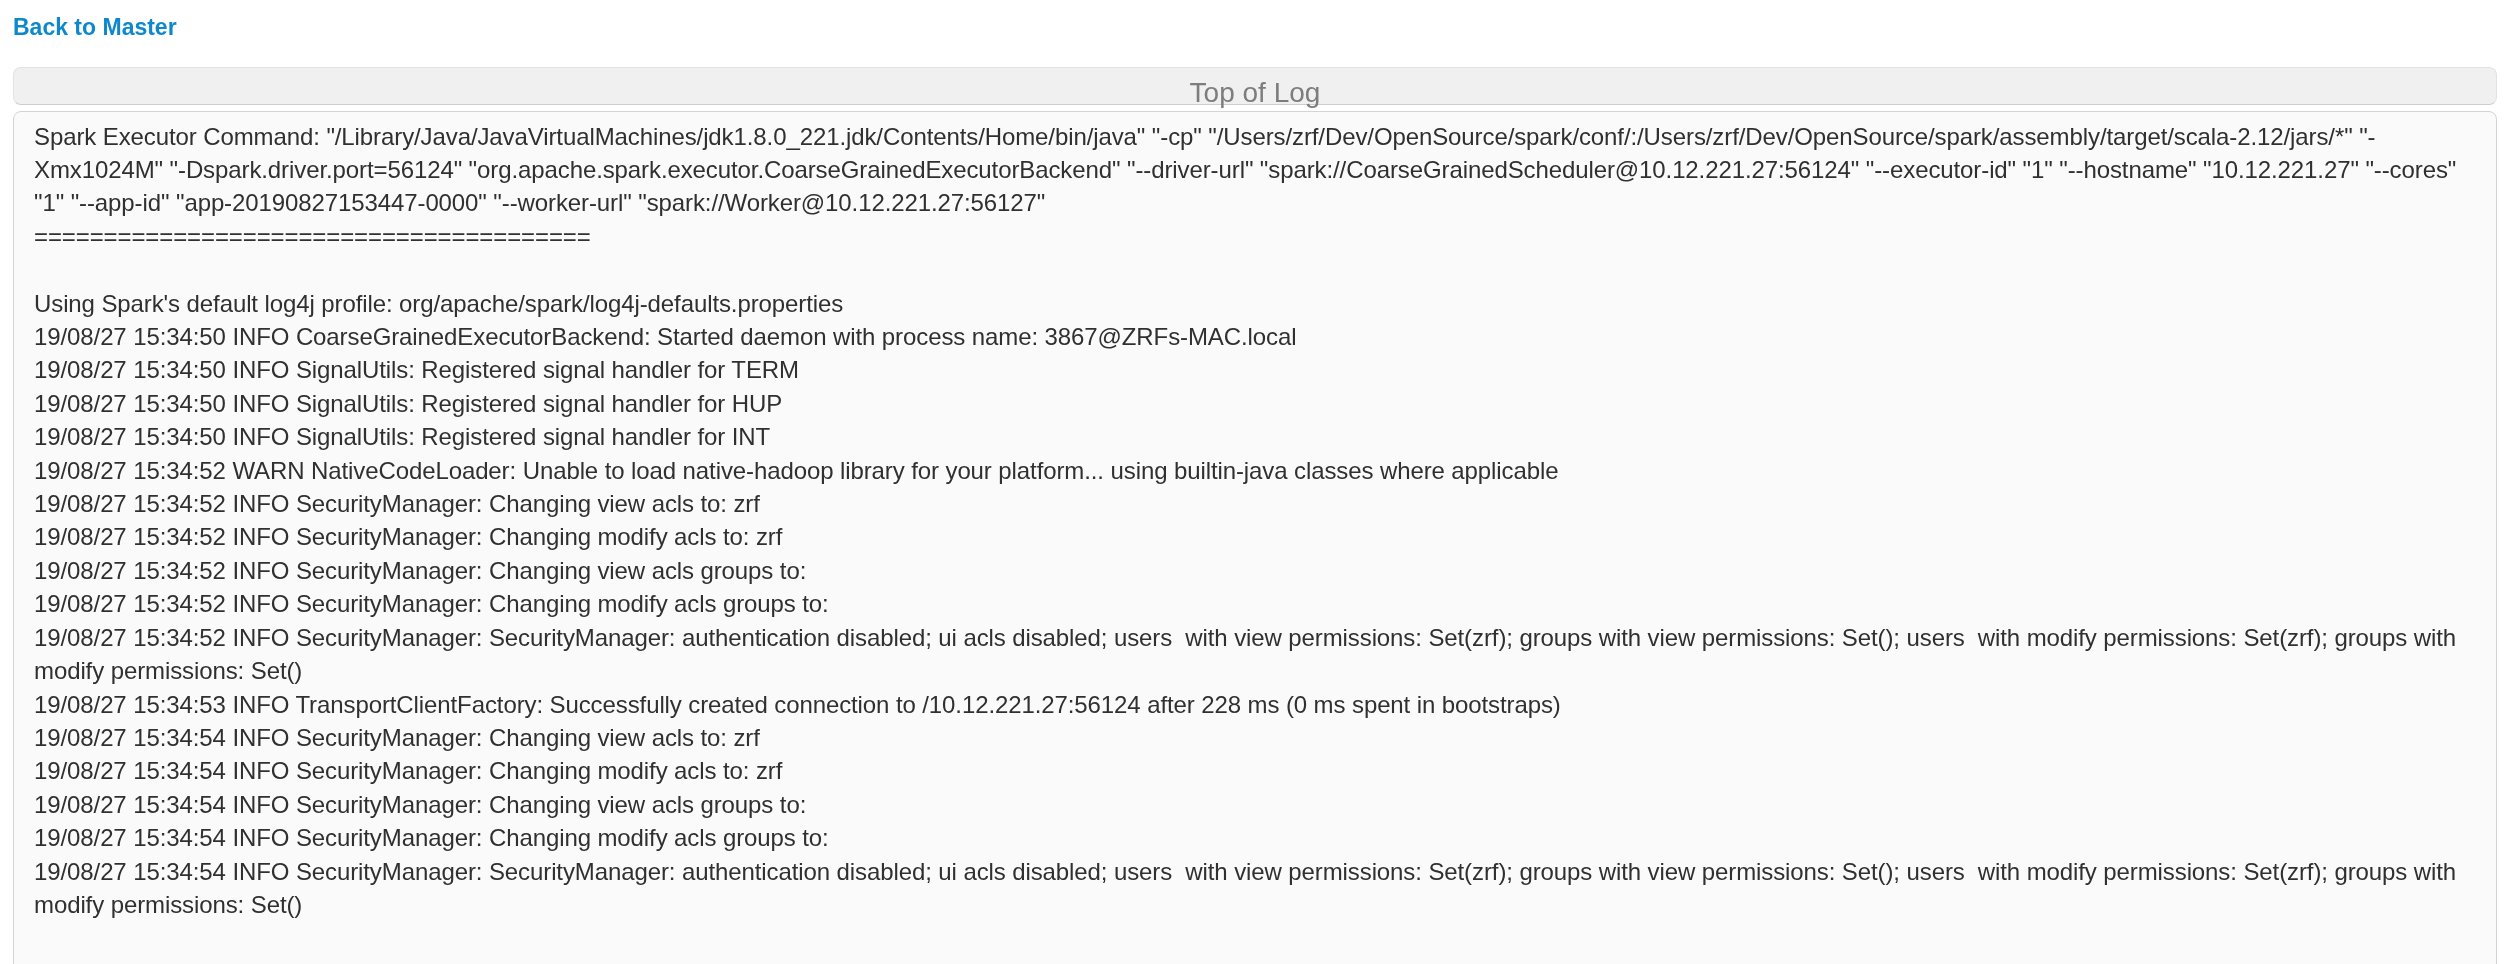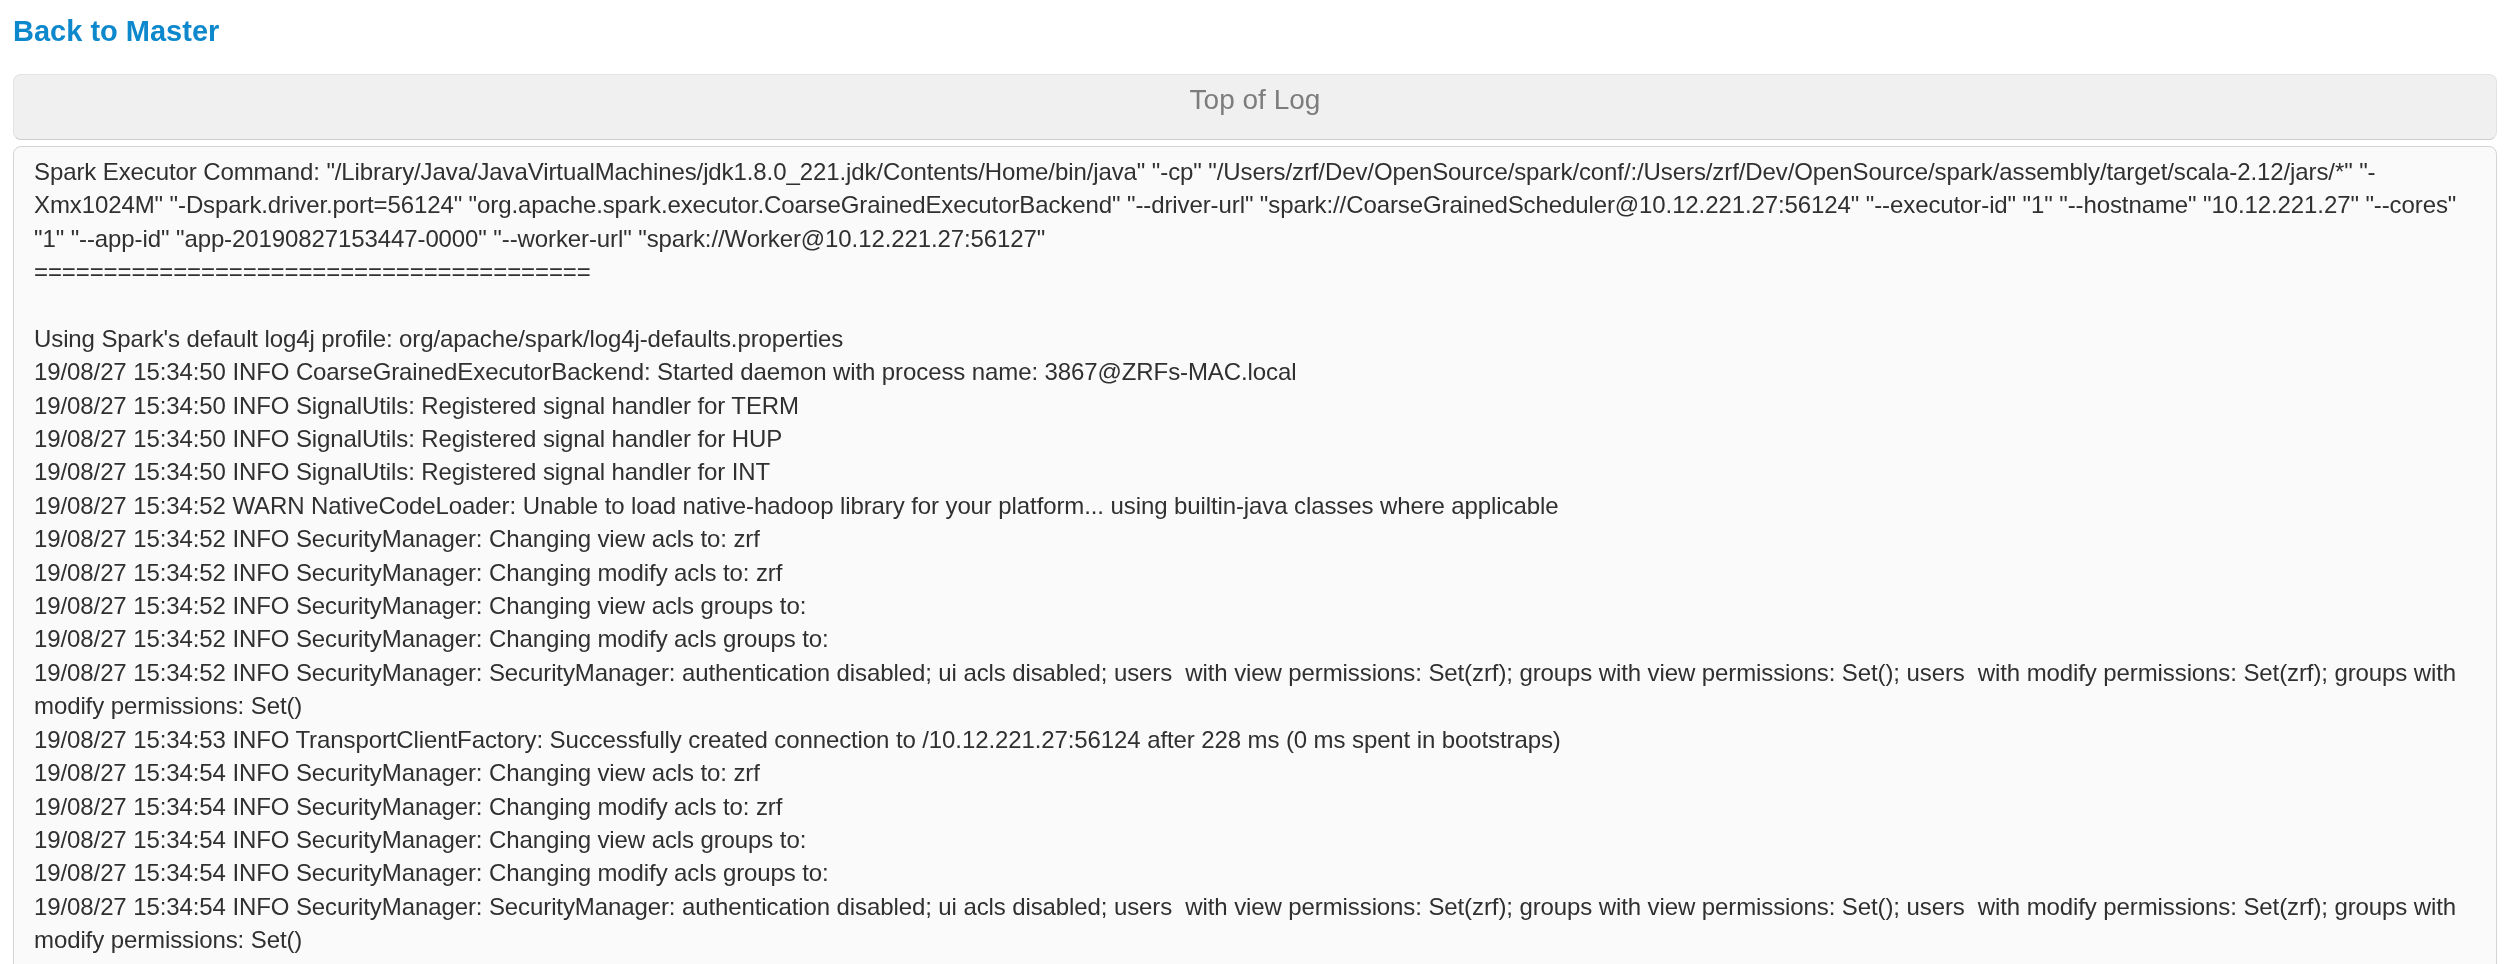--- a/index.html
+++ b/index.html
@@ -12,37 +12,37 @@
     font-family: "Liberation Sans", sans-serif;
   }
   .page {
     padding: 0 13px;
     box-sizing: border-box;
     width: 2510px;
   }
   .back-link {
     display: inline-block;
     margin-top: 14px;
-    font-size: 29px;
+    font-size: 23px;
     font-weight: bold;
     color: #0e88cc;
     text-decoration: none;
     line-height: 1.2;
     cursor: pointer;
   }
   .byte-info {
     margin-top: 22px;
     font-size: 29px;
     font-weight: bold;
     color: #2d2d2d;
     line-height: 1.2;
   }
   .log-header {
     margin-top: 25px;
-    height: 66px;
+    height: 38px;
     line-height: 50px;
     text-align: center;
     background: #f0f0f0;
     border: 1px solid #e2e2e2;
     border-bottom-color: #cdcdcd;
     border-radius: 8px;
     color: #7d7d7d;
     font-size: 28px;
     box-sizing: border-box;
     cursor: pointer;

